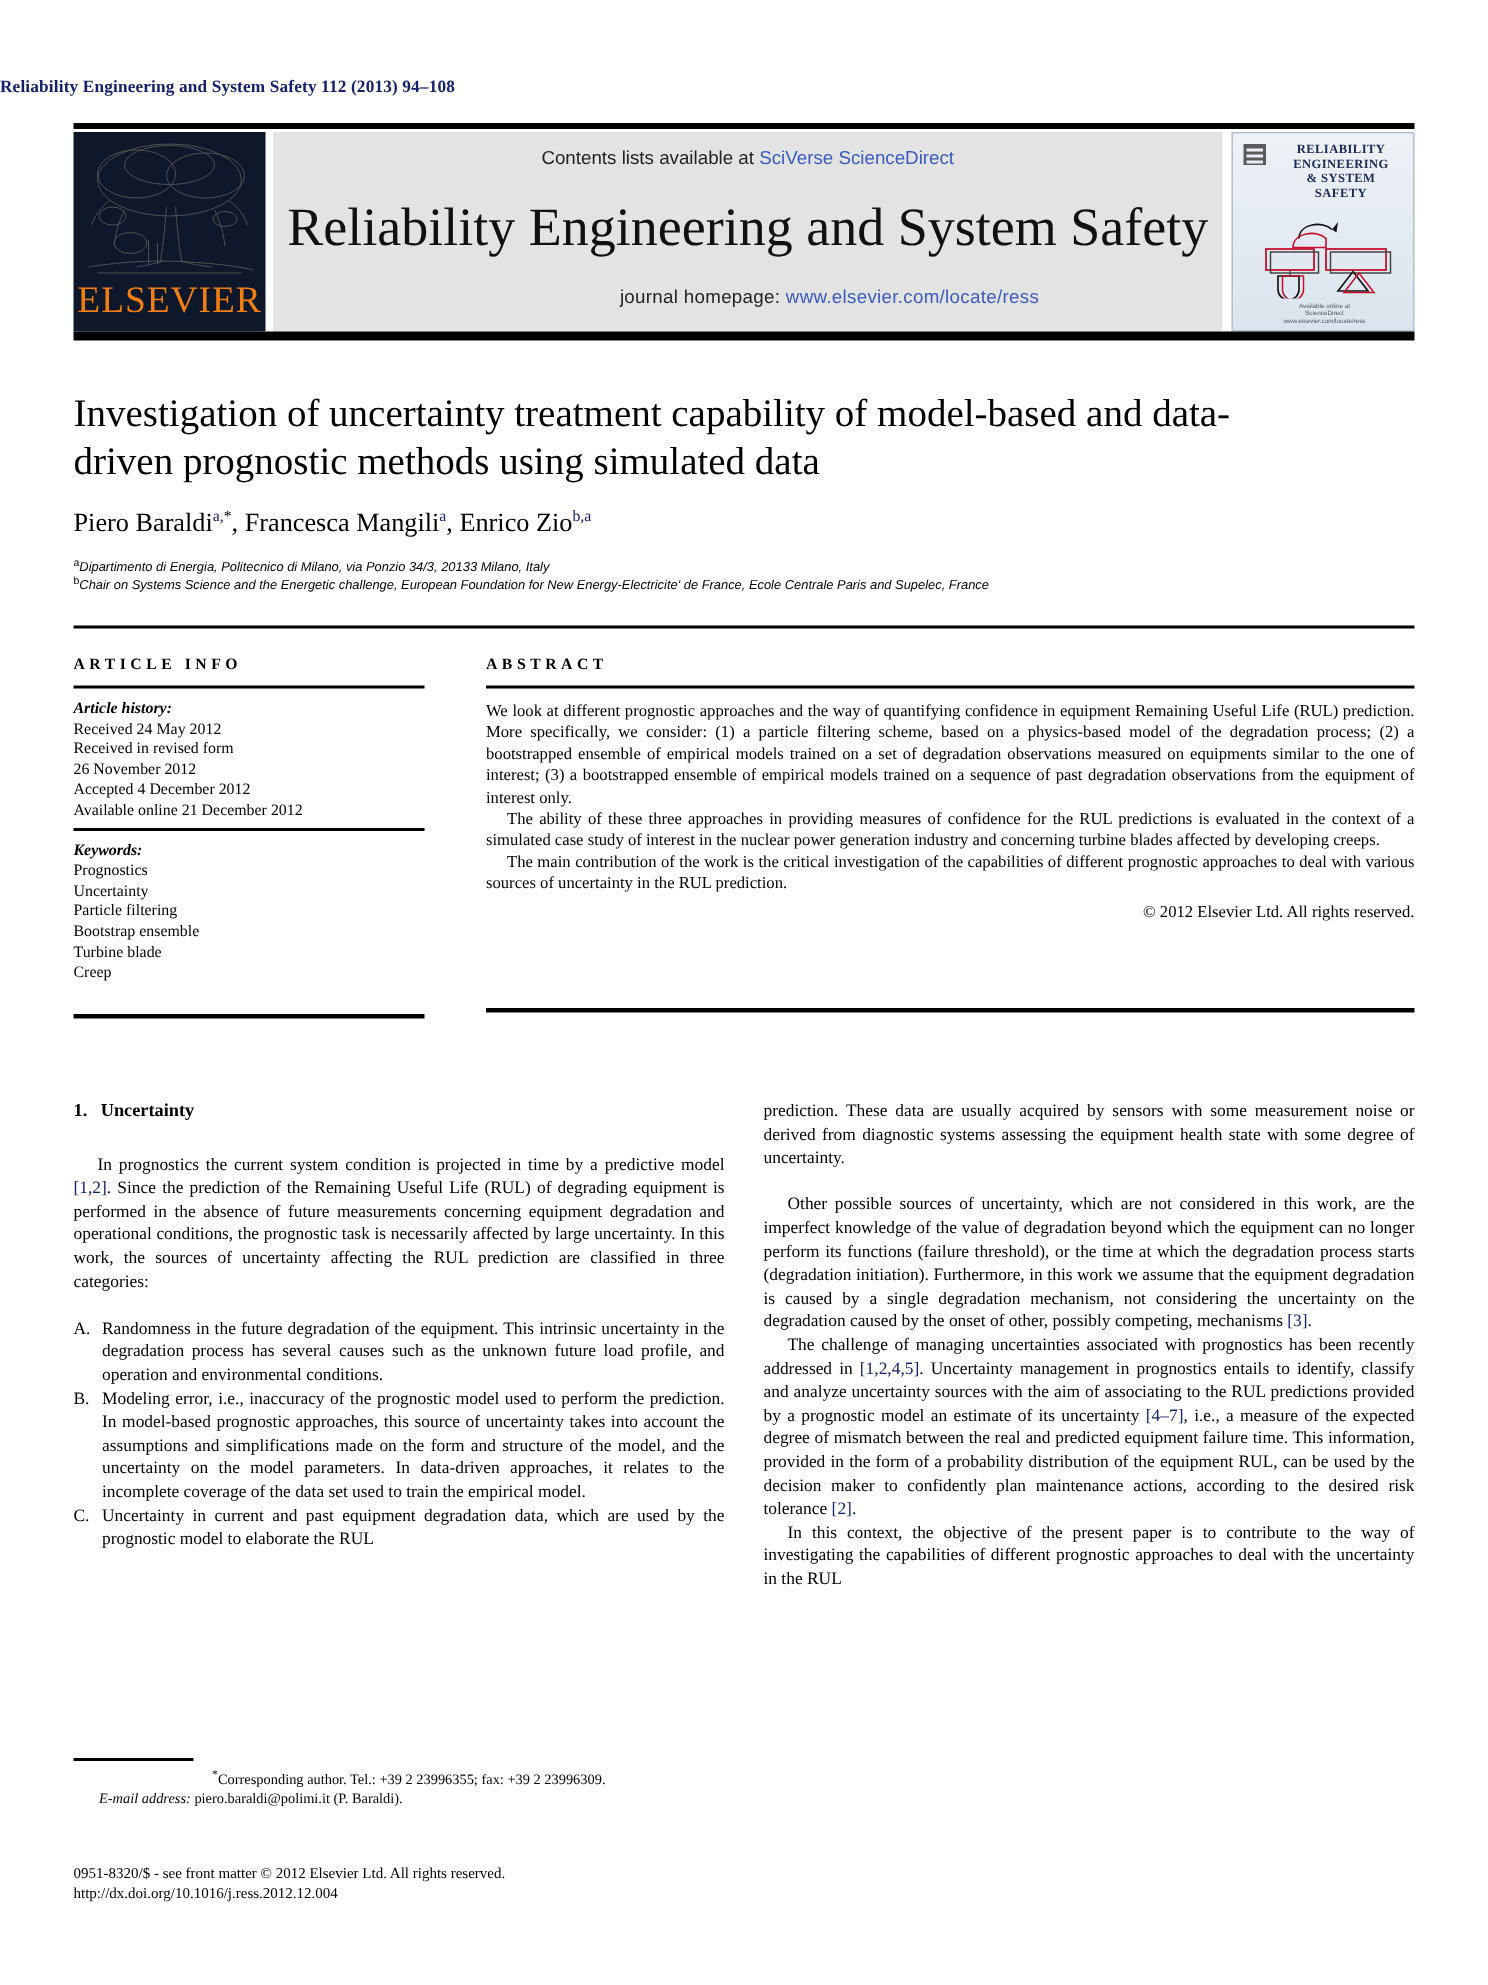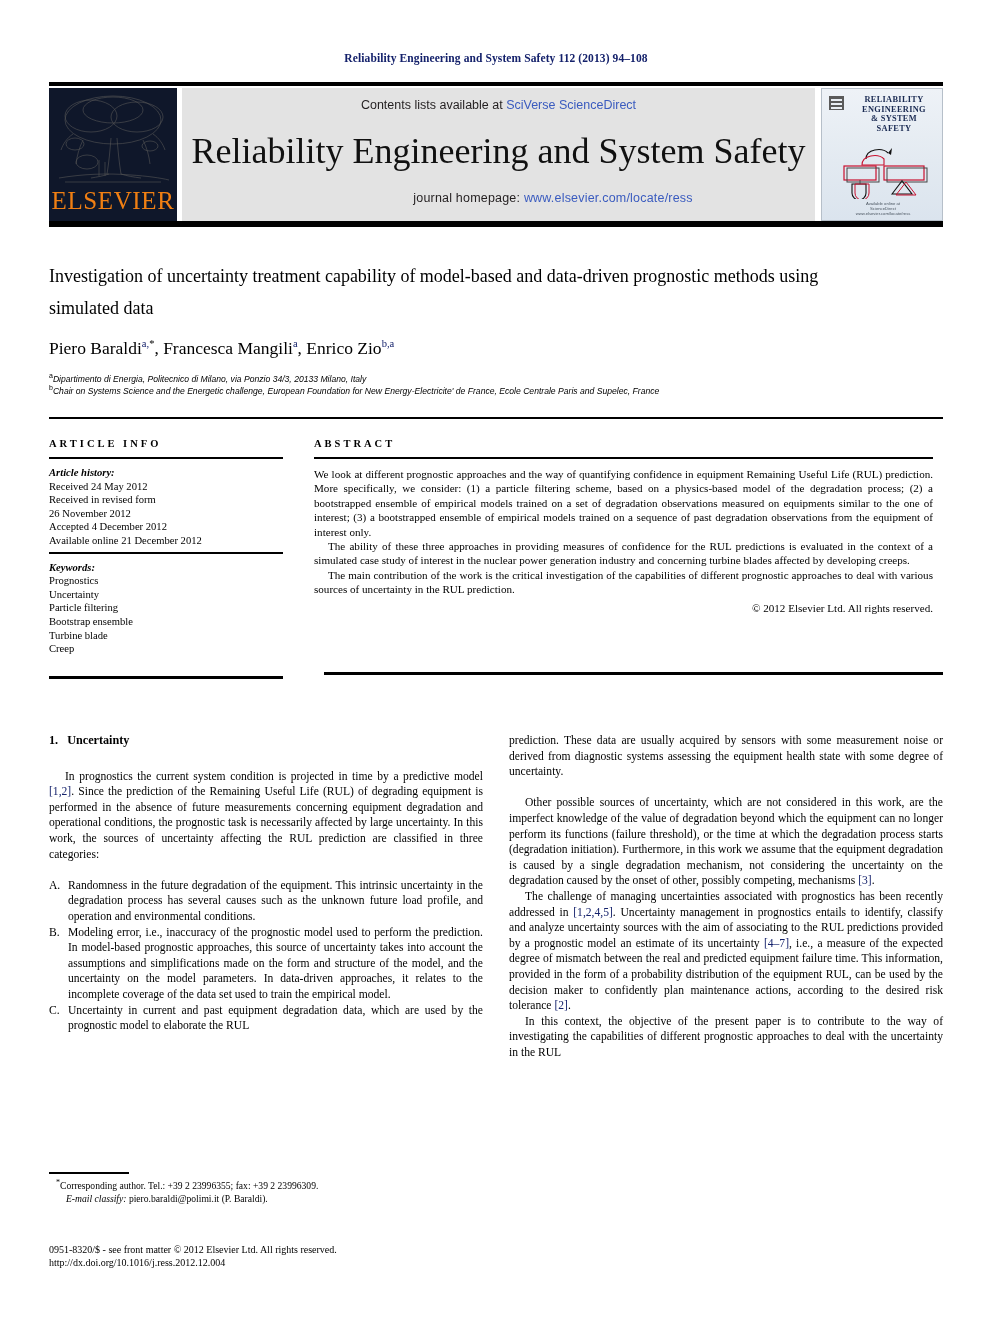--- a/index.html
+++ b/index.html
@@ -22,21 +22,20 @@
     left: 0; top: 0;
     width: 992px;
     height: 1323px;
   }
 
   
   .running-head {
     position: absolute;
     left: 0; top: 52px;
     width: 992px;
-    text-align: center;
     font-family: "Liberation Serif", serif;
     font-weight: bold;
     font-size: 11.5px;
     color: #14216b;
     letter-spacing: 0.1px;
   }
 
   
   .masthead {
     position: absolute;
@@ -186,21 +185,21 @@
     font-family: "Liberation Sans", sans-serif;
   }
 
   
   .title {
     position: absolute;
     left: 49px;
     top: 260px;
     width: 800px;
     font-family: "Liberation Serif", serif;
-    font-size: 18px;
+    font-size: 26px;
     line-height: 32px;
     color: #000;
   }
   .authors {
     position: absolute;
     left: 49px;
     top: 338px;
     width: 800px;
     font-family: "Liberation Serif", serif;
     font-size: 17.5px;
@@ -231,21 +230,21 @@
   .box-rule-top { left: 49px; top: 417px; width: 894px; height: 2px; }
 
   .col-info {
     position: absolute;
     left: 49px;
     top: 438px;
     width: 234px;
   }
   .col-abs {
     position: absolute;
-    left: 314px;
+    left: 324px;
     top: 438px;
     width: 619px;
   }
   .sec-head {
     font-family: "Liberation Serif", serif;
     font-weight: bold;
     font-size: 10.5px;
     letter-spacing: 3px;
     color: #000;
   }
@@ -352,21 +351,21 @@
   }
   .footnote {
     position: absolute;
     left: 49px;
     top: 1177px;
     width: 440px;
     font-family: "Liberation Serif", serif;
     font-size: 9.6px;
     line-height: 12.6px;
   }
-  .footnote .ln { display: block; padding-left: 11px; text-indent: -4px; }
+  .footnote .ln { display: block; padding-left: 11px; text-indent: -4px; text-align: center; }
   .footnote .ln2 { display: block; padding-left: 17px; }
   .footnote em { font-style: italic; }
   .fn-star { vertical-align: super; font-size: 8px; }
 
   .issn {
     position: absolute;
     left: 49px;
     top: 1243px;
     width: 440px;
     font-family: "Liberation Serif", serif;
@@ -519,21 +518,21 @@
     <p class="noindent">prediction. These data are usually acquired by sensors with some measurement noise or derived from diagnostic systems assessing the equipment health state with some degree of uncertainty.</p>
     <div class="gap"></div>
     <p><span>Other possible sources of uncertainty, which are not considered in this work, are the imperfect knowledge of the value of degradation beyond which the equipment can no longer perform its functions (failure threshold), or the time at which the degradation process starts (degradation initiation). Furthermore, in this work we assume that the equipment degradation is caused by a single degradation mechanism, not considering the uncertainty on the degradation caused by the onset of other, possibly competing, mechanisms </span><span class="ref">[3]</span><span>.</span></p>
     <p><span>The challenge of managing uncertainties associated with prognostics has been recently addressed in </span><span class="ref">[1,2,4,5]</span><span>. Uncertainty management in prognostics entails to identify, classify and analyze uncertainty sources with the aim of associating to the RUL predictions provided by a prognostic model an estimate of its uncertainty </span><span class="ref">[4–7]</span><span>, i.e., a measure of the expected degree of mismatch between the real and predicted equipment failure time. This information, provided in the form of a probability distribution of the equipment RUL, can be used by the decision maker to confidently plan maintenance actions, according to the desired risk tolerance </span><span class="ref">[2]</span><span>.</span></p>
     <p>In this context, the objective of the present paper is to contribute to the way of investigating the capabilities of different prognostic approaches to deal with the uncertainty in the RUL</p>
   </div>
 
   <div class="fn-rule"></div>
   <div class="footnote">
     <span class="ln"><span class="fn-star">*</span><span>Corresponding author. Tel.: +39 2 23996355; fax: +39 2 23996309.</span></span>
-    <span class="ln2"><em>E-mail classify:</em><span> piero.baraldi@polimi.it (P. Baraldi).</span></span>
+    <span class="ln2"><em>E-mail address:</em><span> piero.baraldi@polimi.it (P. Baraldi).</span></span>
   </div>
 
   <div class="issn">
     <div>0951-8320/$ - see front matter © 2012 Elsevier Ltd. All rights reserved.</div>
     <div>http://dx.doi.org/10.1016/j.ress.2012.12.004</div>
   </div>
 
 </div>
 
 </body></html>

